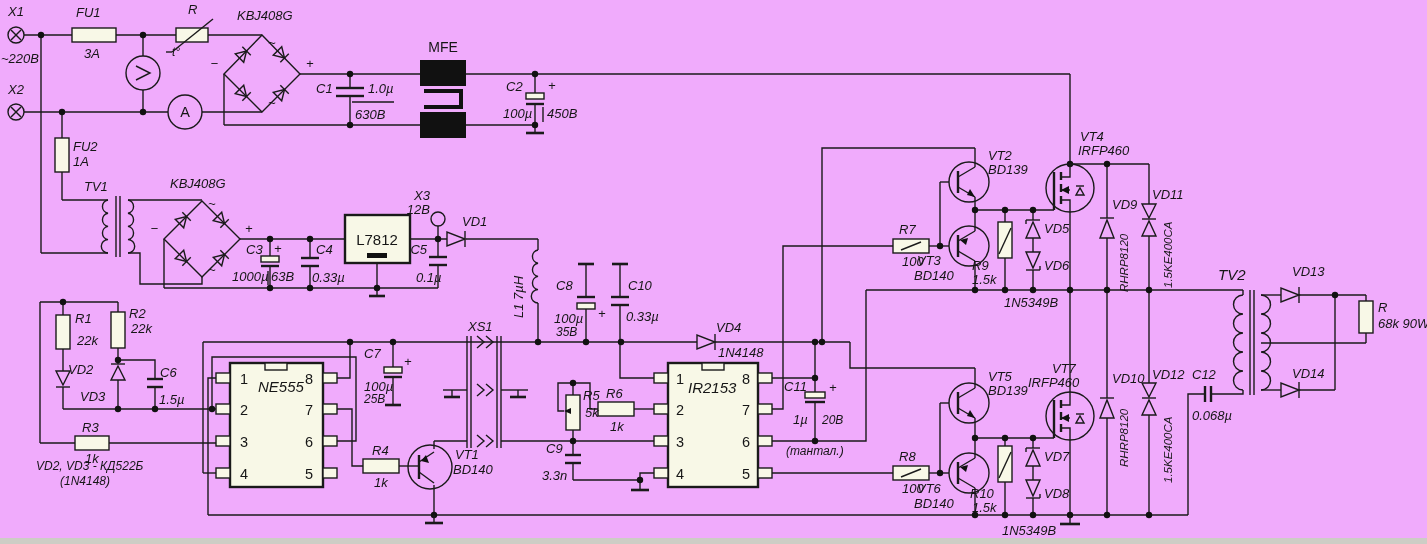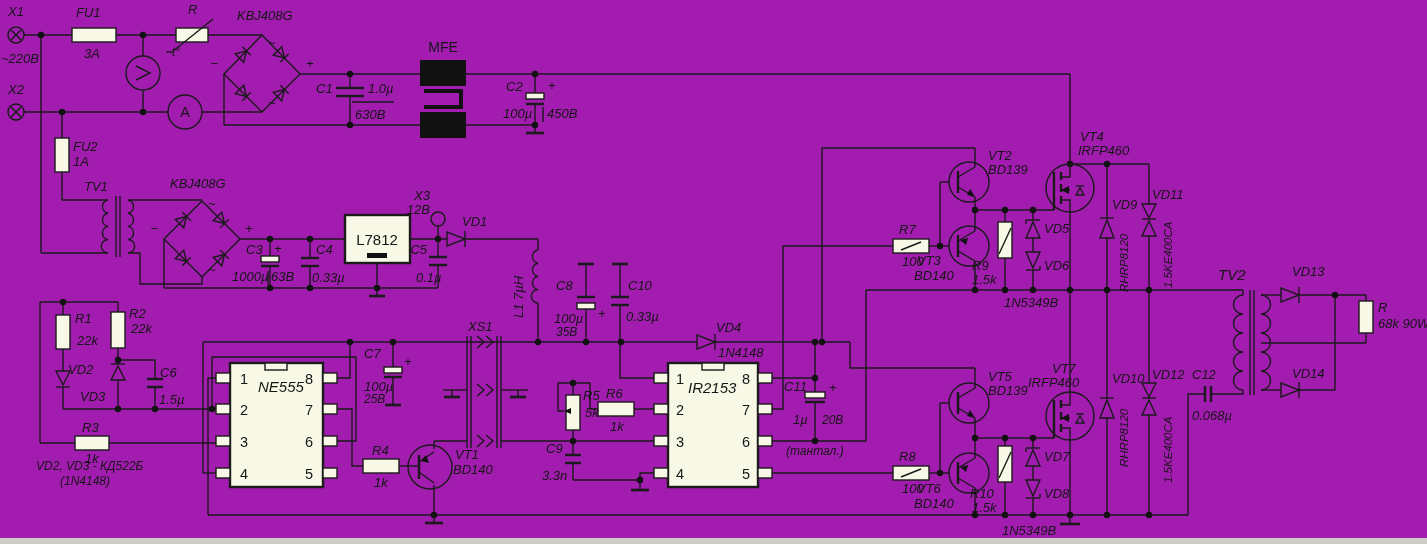--- a/index.html
+++ b/index.html
@@ -1,16 +1,16 @@
 <!DOCTYPE html>
 <html><head>
 <meta charset="utf-8">
 <style>
   html,body{margin:0;padding:0;background:#f8f8e7;}
-  .stage{position:relative;width:1427px;height:544px;background:#a21caf;overflow:hidden;}
+  .stage{position:relative;width:1427px;height:544px;background:#f0abfc;overflow:hidden;}
   svg{display:block;}
   line,path,polyline,circle.sym,rect.sym,polygon{vector-effect:non-scaling-stroke;}
   .w{stroke:#1a1a1a;stroke-width:1.4;fill:none;}
   .w2{stroke:#1a1a1a;stroke-width:2.4;fill:none;}
   .gnd{stroke:#1a1a1a;stroke-width:2.6;fill:none;}
   .box{fill:#f8f8e7;stroke:#1a1a1a;stroke-width:1.4;}
   .icbox{fill:#f8f8e7;stroke:#1a1a1a;stroke-width:2.4;}
   .blk{fill:#111;stroke:none;}
   .dot{fill:#111;stroke:none;}
   .tri{fill:none;stroke:#1a1a1a;stroke-width:1.4;}

